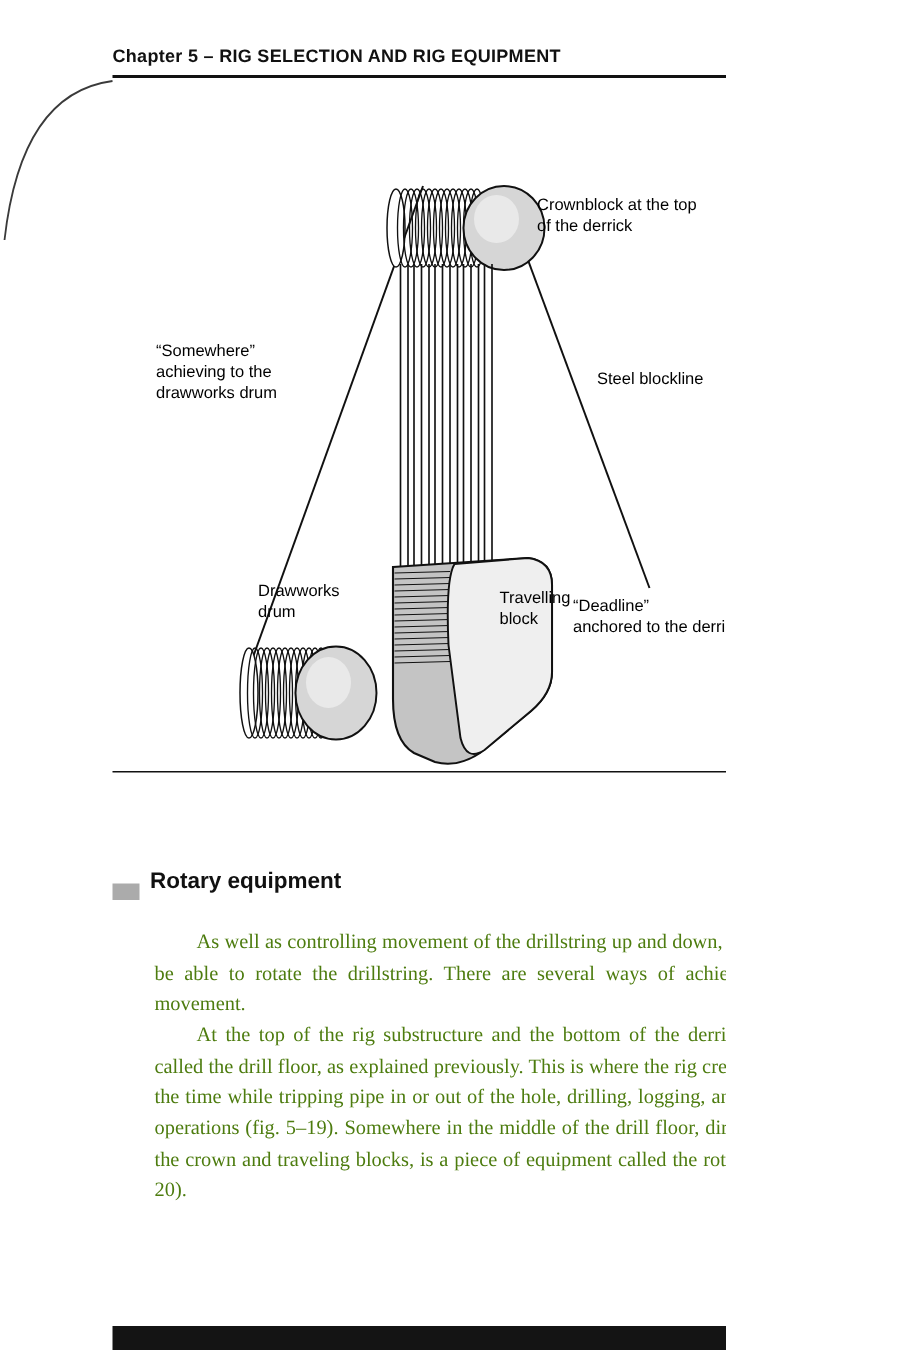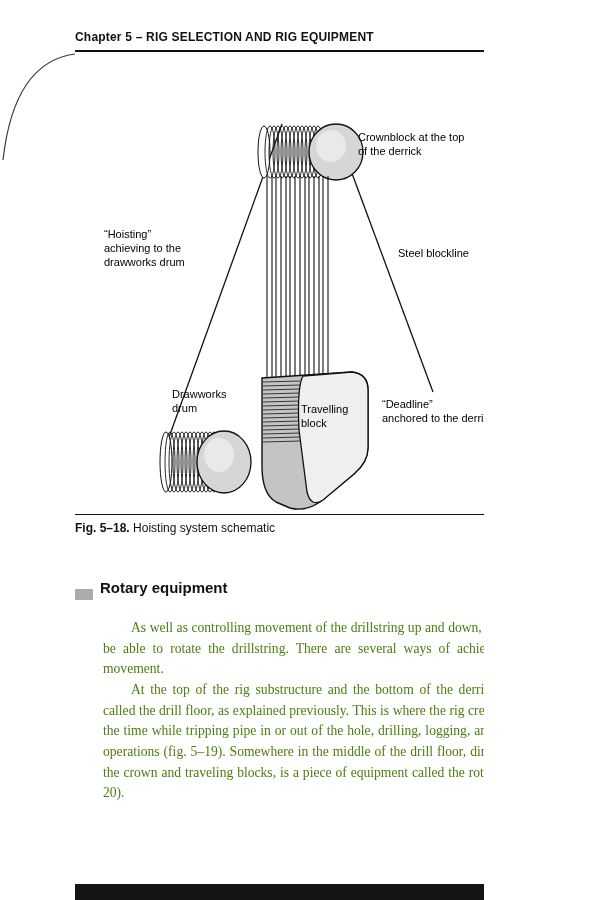--- a/index.html
+++ b/index.html
@@ -17,21 +17,21 @@
   .corner-curve { position:absolute; left:0; top:52px; width:90px; height:112px; }
 
   
   .diagram { position:absolute; left:0; top:110px; width:600px; height:405px; }
   .diagram svg { position:absolute; left:0; top:0; }
   .dlabel { position:absolute; font-size:11px; line-height:1.25; text-align:left; color:#000; }
   .lbl-crownblock { left:358px; top:21px;  width:155px; }
   .lbl-fastline   { left:104px; top:118px; width:112px; }
   .lbl-steel      { left:398px; top:137px; width:105px; }
   .lbl-drawworks  { left:172px; top:278px; width:86px;  }
-  .lbl-travelling { left:301px; top:293px; width:64px;  }
+  .lbl-travelling { left:301px; top:283px; width:64px;padding-left:32px;  }
   .lbl-deadline   { left:382px; top:288px; width:135px; }
 
   
   .caption-rule { position:absolute; left:75px; top:514px; width:473px; height:1.4px; background:#111; }
   .caption { position:absolute; left:75px; top:521px; width:473px; font-size:12px; }
   .caption .num { font-weight:bold; }
 
   
   .section-square { position:absolute; left:75px; top:589px; width:18px; height:11px; background:#ababab; }
   .section-heading { position:absolute; left:100px; top:579px; font-size:15px; font-weight:bold; }
@@ -147,21 +147,21 @@
         </g>
         <path d="M303,266 L352,262 Q368,264 368,280 L368,338 Q368,352 354,364 L323,390 Q311,398 307,382 L299,320 Q297,276 303,266 Z" fill="#efefef" stroke="#111" stroke-width="1.3"></path>
       </g>
     </svg>
 
     <div class="dlabel lbl-crownblock">
       <div>Crownblock at the top</div>
       <div>of the derrick</div>
     </div>
     <div class="dlabel lbl-fastline">
-      <div>“Hoisting”</div>
+      <div>“Somewhere”</div>
       <div>achieving to the</div>
       <div>drawworks drum</div>
     </div>
     <div class="dlabel lbl-steel">
       <div>Steel blockline</div>
     </div>
     <div class="dlabel lbl-drawworks">
       <div>Drawworks</div>
       <div>drum</div>
     </div>
@@ -169,23 +169,20 @@
       <div>Travelling</div>
       <div>block</div>
     </div>
     <div class="dlabel lbl-deadline">
       <div>“Deadline”</div>
       <div>anchored to the derrick</div>
     </div>
   </div>
 
   <div class="caption-rule"></div>
-  <div class="caption">
-    <span class="num">Fig. 5–18.</span><span> Hoisting system schematic</span>
-  </div>
 
   <div class="section-square"></div>
   <div class="section-heading">Rotary equipment</div>
 
   <div class="body-text">
     <p>As well as controlling movement of the drillstring up and down, it is necessary to be able to rotate the drillstring. There are several ways of achieving this rotary movement.</p>
     <p>At the top of the rig substructure and the bottom of the derrick is a platform called the drill floor, as explained previously. This is where the rig crew works most of the time while tripping pipe in or out of the hole, drilling, logging, and for most other operations (fig. 5–19). Somewhere in the middle of the drill floor, directly underneath the crown and traveling blocks, is a piece of equipment called the rotary table (fig. 5–20).</p>
   </div>
 
   <div class="footer-bar"></div>

